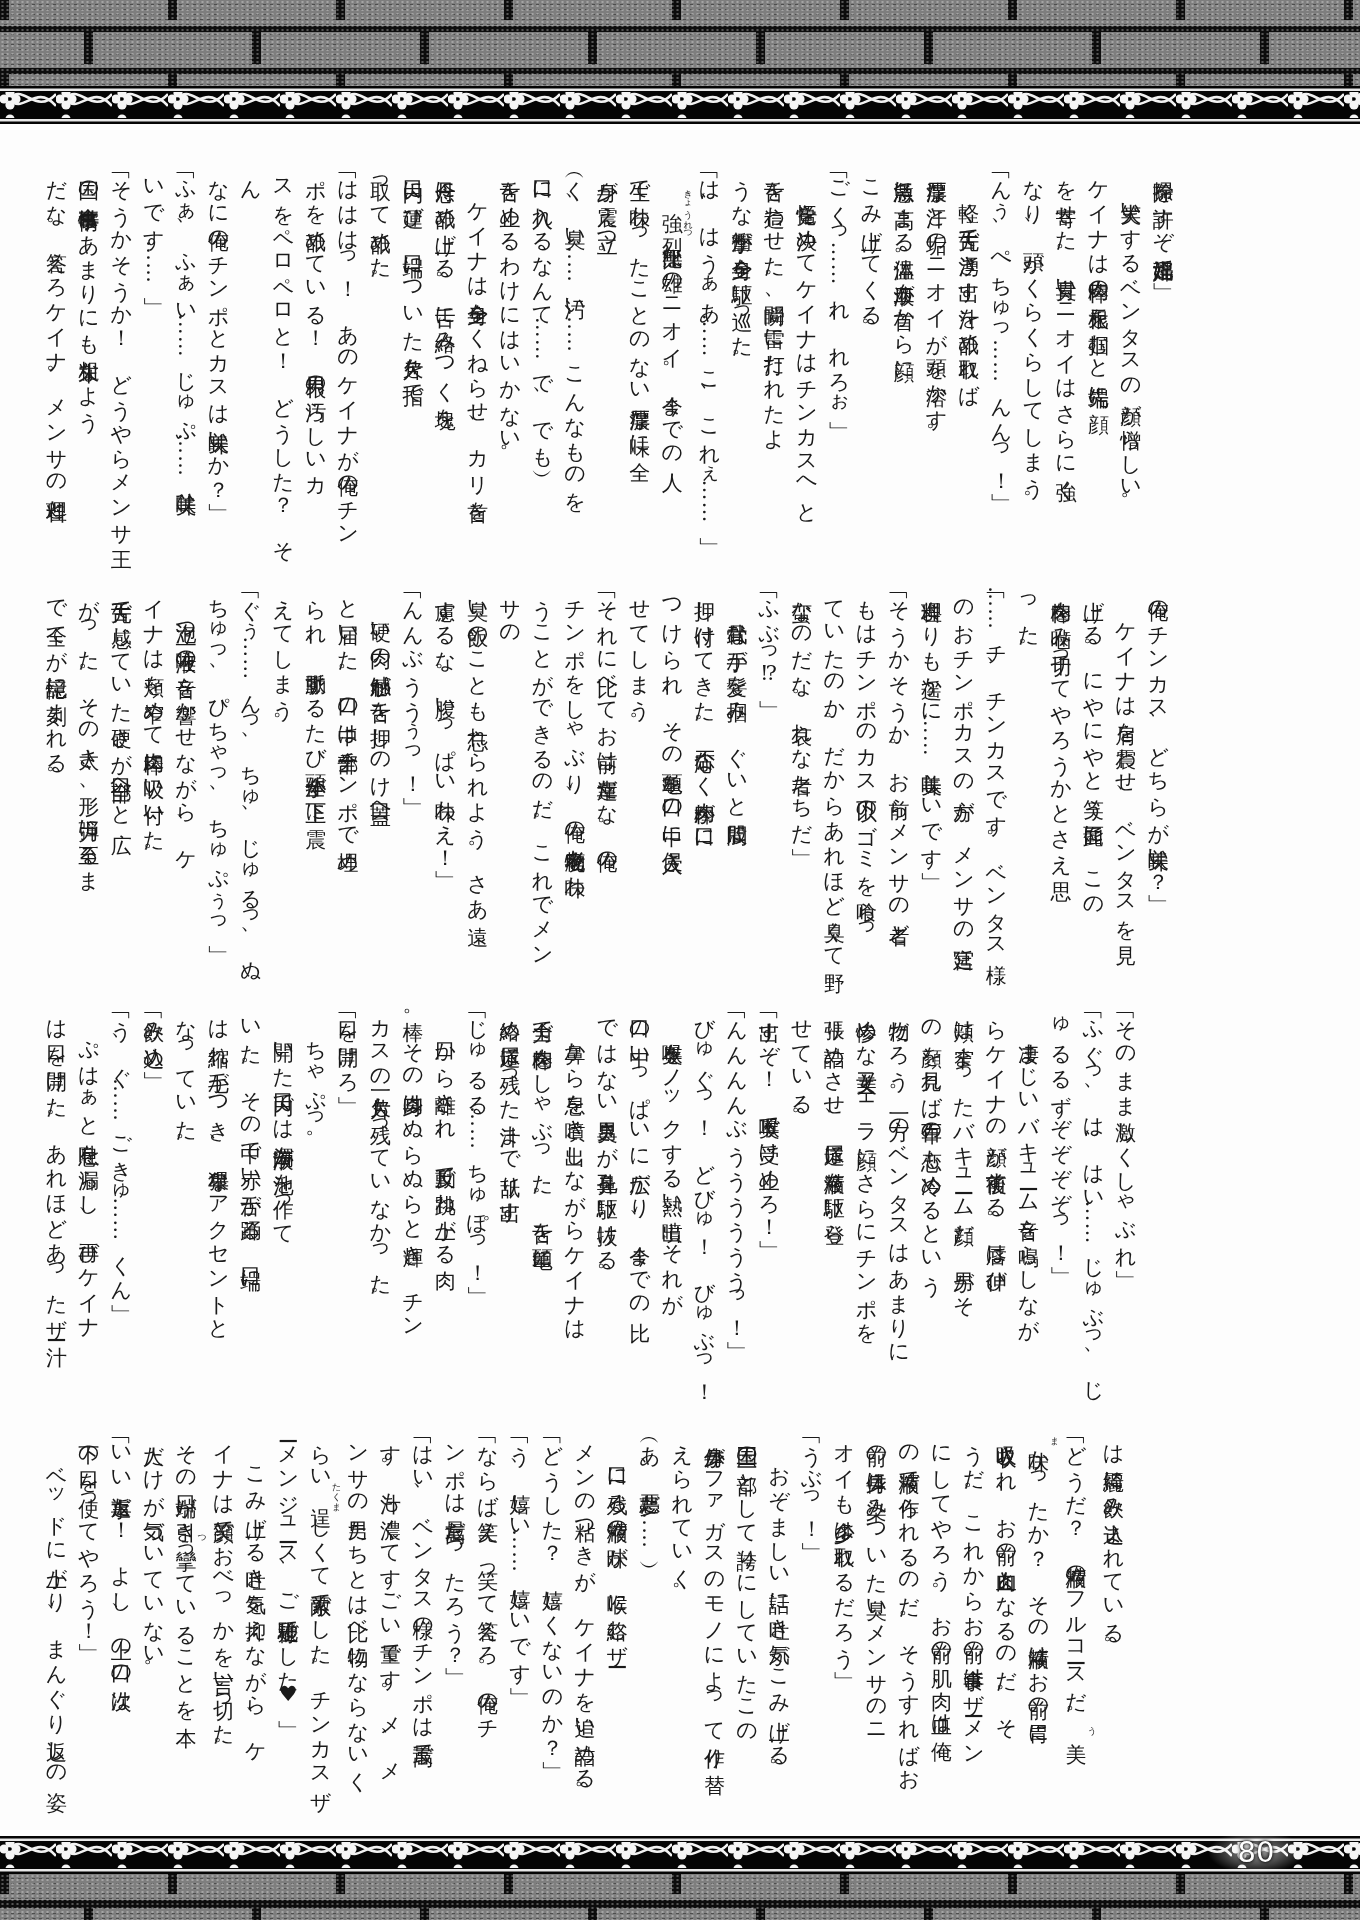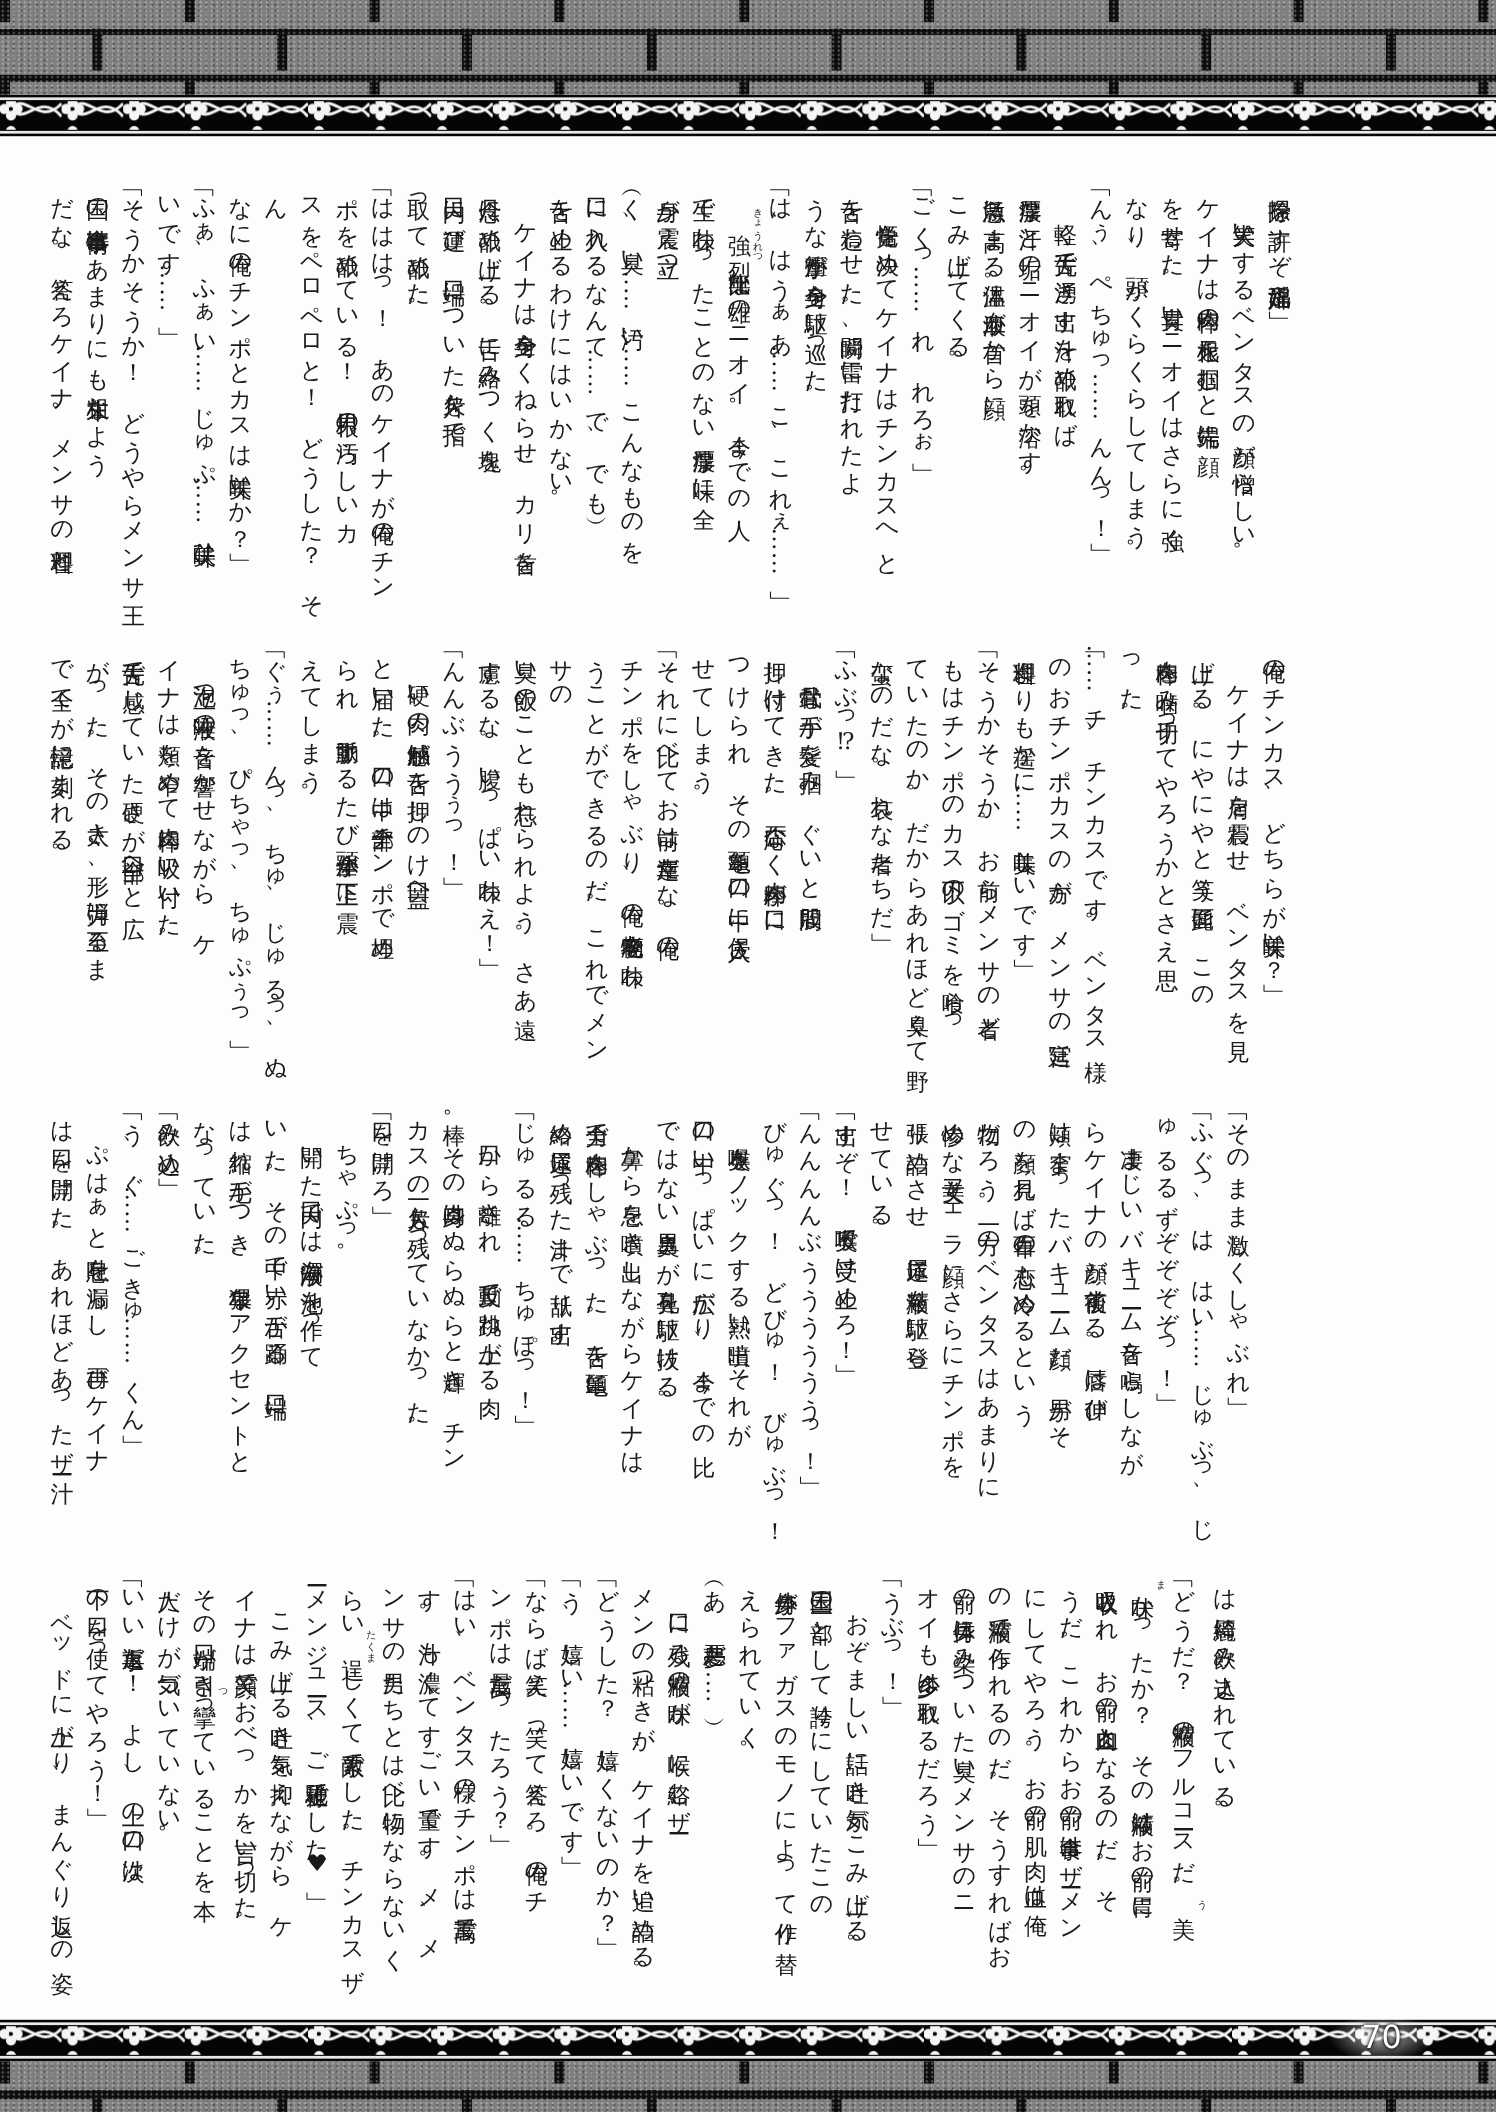--- a/index.html
+++ b/index.html
@@ -250,15 +250,15 @@
       </pattern>
     </defs>
     <rect width="1360" height="38" fill="#050505"></rect>
     <rect y="2.5" width="1360" height="2.5" fill="#e8e8e8"></rect>
     <rect y="33" width="1360" height="2.5" fill="#e8e8e8"></rect>
     <rect y="6" width="1360" height="26" fill="url(#flo2)"></rect>
   </svg>
 
   <div class="bricks bottom"></div>
 
-  <div class="page-number">70</div>
+  <div class="page-number">80</div>
 
 </div>
 
 </body></html>

